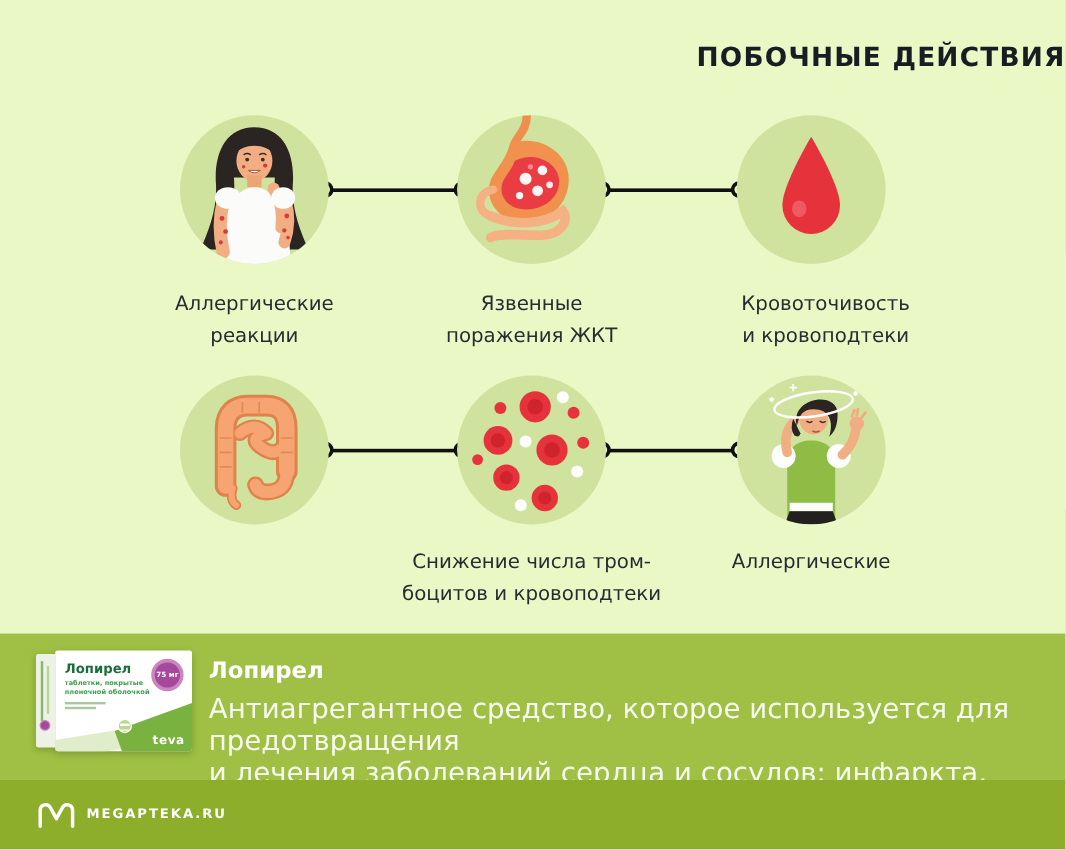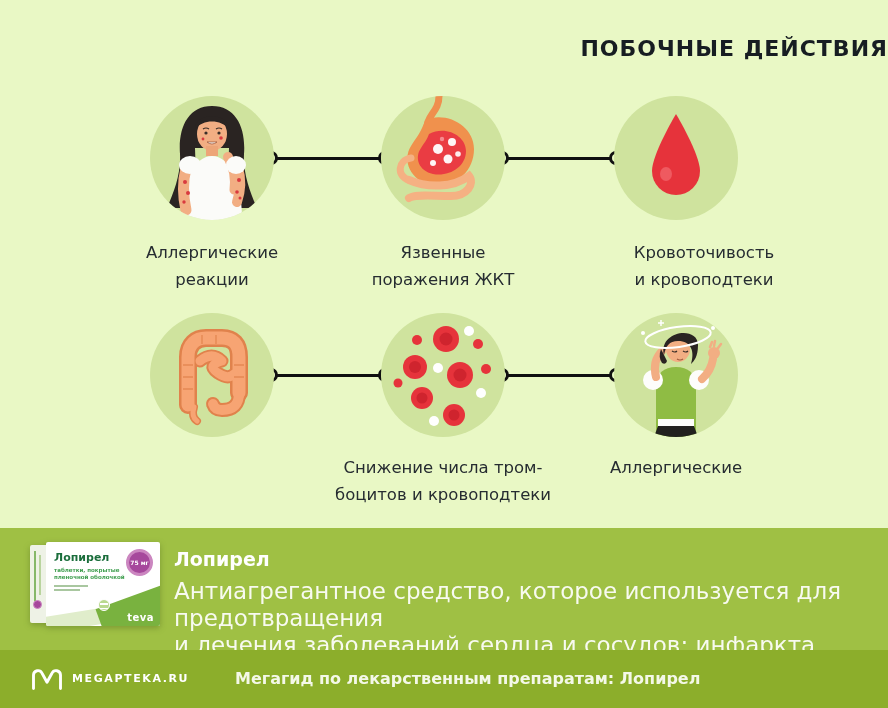--- a/index.html
+++ b/index.html
@@ -242,21 +242,21 @@
       <circle cx="29" cy="20" r="2" fill="#fff"></circle>
       <circle cx="99" cy="15" r="2" fill="#fff"></circle>
       <path d="M44 10 h6 M47 7 v6" stroke="#fff" stroke-width="1.5"></path>
     </svg>
   </div>
 
   <div class="effect-label" style="left:313px; top:239px;">Язвенные
 поражения ЖКТ</div>
   <div class="effect-label" style="left:82px; top:239px;">Аллергические
 реакции</div>
-  <div class="effect-label" style="left:574px; top:239px;">Кровоточивость
+  <div class="effect-label" style="left:558px; top:239px;">Кровоточивость
 и кровоподтеки</div>
   <div class="effect-label" style="left:313px; top:454px;">Снижение числа тром-
 боцитов и кровоподтеки</div>
   <div class="effect-label" style="left:546px; top:454px;">Аллергические</div>
 
   <div class="drug-section">
     <div class="medbox">
       <div class="side">
         <span class="bar"></span>
           <span class="bar2"></span>
@@ -283,16 +283,15 @@
 и лечения заболеваний сердца и сосудов: инфаркта, инсульта и других</div>
   </div>
 
   <div class="footer">
     <span class="logo">
       <svg viewBox="0 0 40 30" width="36" height="27">
         <path d="M5 25 V10 a5 5 0 0 1 9.5 -2 L20 18 l5.5 -10 a5 5 0 0 1 9.5 2 V25" fill="none" stroke="#ffffff" stroke-width="3.2" stroke-linecap="round" stroke-linejoin="round"></path>
       </svg>
     </span>
     <span class="brand">MEGAPTEKA.RU</span>
-    <span class="message">Мегагид по лекарственным препаратам: Лопирел</span>
   </div>
 
 </div>
 
 </body></html>

